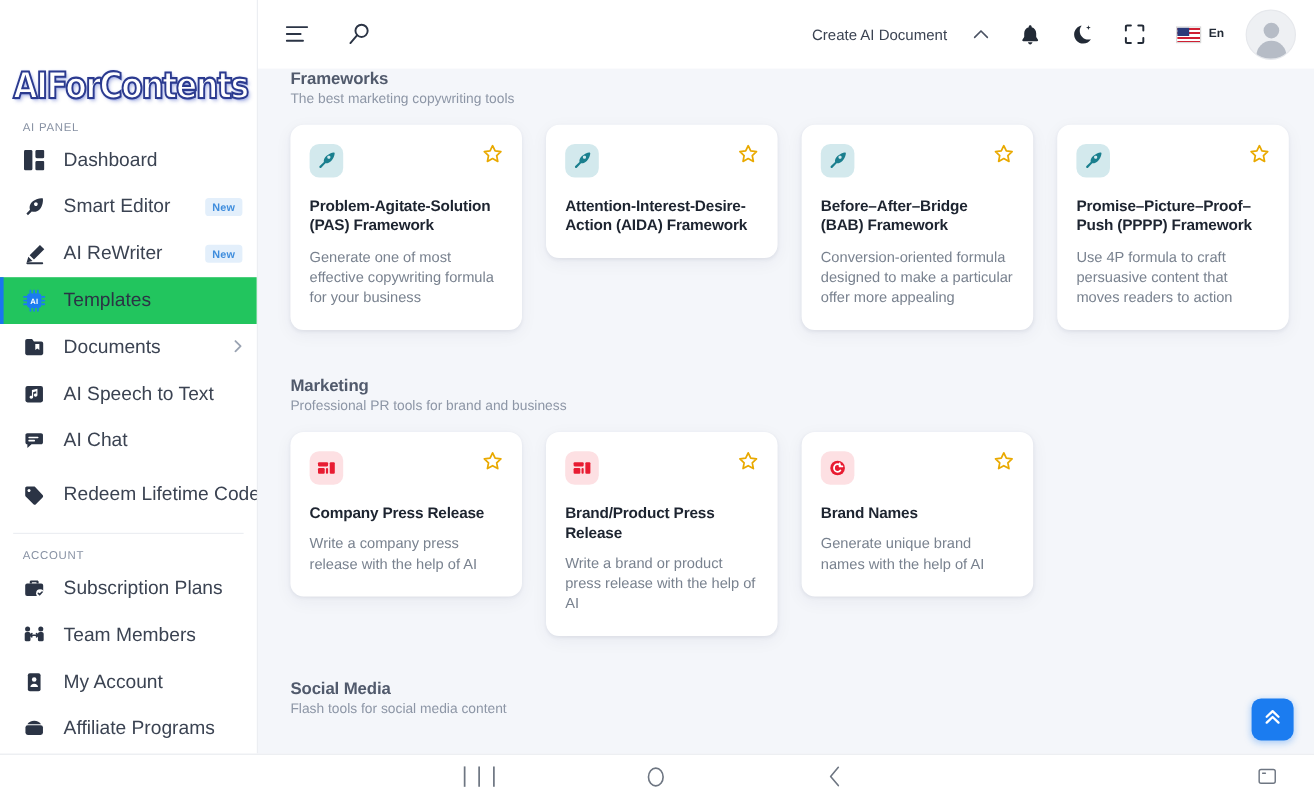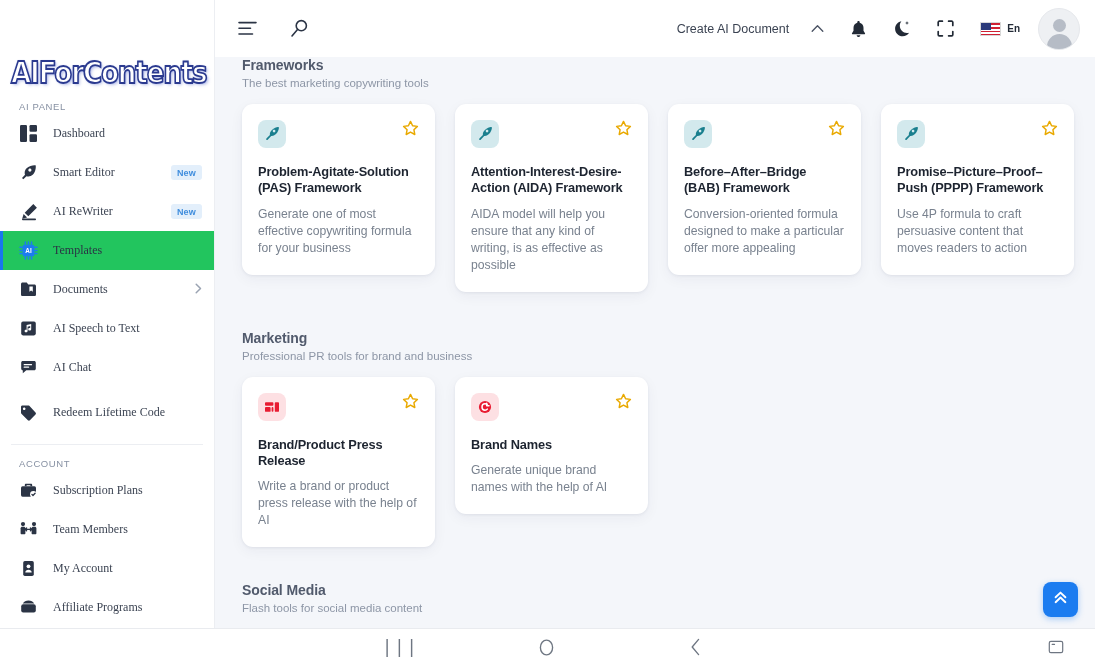--- a/index.html
+++ b/index.html
@@ -53,23 +53,22 @@
     content: ""; position: absolute; left: 0; top: 0;
     width: 3px; height: 100%; background: #1976ee;
   }
   .nav-ico {
     width: 19px; height: 19px; flex: 0 0 19px;
     display: flex; align-items: center; justify-content: center;
     color: #2b3445; margin-right: 15px;
   }
   .nav-ico svg { display: block; }
   .nav-label {
-    font-size: 12px; color: #3b4352; flex: 1 1 auto;
+    font-size: 16px; color: #3b4352; flex: 1 1 auto;
     white-space: nowrap;
-    font-family: Liberation Serif, serif;
   }
   .nav-item.active .nav-label { color: #2b3445; }
   .badge-new {
     font-size: 9px; font-weight: bold; color: #3f8ddd;
     background: #e3effb; border-radius: 3px;
     padding: 3px 6px 2px 6px; letter-spacing: .2px;
   }
   .chev-right { color: #9aa3b2; font-size: 11px; line-height: 1; }
   .nav-divider {
     height: 1px; background: #eceef2;
@@ -475,21 +474,20 @@
                 <path d="M13.9 1c-1.3.2-4 1.1-6 3.1C6.2 5.8 5.6 7.6 5.9 9L2.4 12.4c-.4.4-.4 1 0 1.3.4.4 1 .4 1.3 0L7.2 10c1.4.3 3.1-.3 4.8-1.9 2-2 2.8-4.8 2.9-6.2.1-.6-.4-1-1-.9zM11 6c-.5.5-1.4.5-1.9 0s-.5-1.4 0-1.9 1.4-.5 1.9 0 .5 1.4 0 1.9z"></path>
               </svg>
             </span>
             <span class="star">
               <svg width="17" height="17" viewBox="0 0 17 17" fill="none" stroke="#e9a900" stroke-width="1.45" stroke-linejoin="round">
                 <path d="M8.5 1.4l2.1 4.4 4.8.6-3.5 3.3.9 4.8-4.3-2.4-4.3 2.4.9-4.8L1.6 6.4l4.8-.6L8.5 1.4z"></path>
               </svg>
             </span>
           </div>
           <div class="card-title">Attention-Interest-Desire-Action (AIDA) Framework</div>
-          <div class="card-desc">AIDA model will help you ensure that any kind of writing, is as effective as possible</div>
         </div>
 
         <div class="card">
           <div class="card-top">
             <span class="card-ico ico-pen">
               <svg width="16" height="16" viewBox="0 0 16 16" fill="#1a7f8e">
                 <path d="M13.9 1c-1.3.2-4 1.1-6 3.1C6.2 5.8 5.6 7.6 5.9 9L2.4 12.4c-.4.4-.4 1 0 1.3.4.4 1 .4 1.3 0L7.2 10c1.4.3 3.1-.3 4.8-1.9 2-2 2.8-4.8 2.9-6.2.1-.6-.4-1-1-.9zM11 6c-.5.5-1.4.5-1.9 0s-.5-1.4 0-1.9 1.4-.5 1.9 0 .5 1.4 0 1.9z"></path>
               </svg>
             </span>
             <span class="star">
@@ -520,20 +518,39 @@
         </div>
 
       </div>
 
       <div class="sec-head" style="padding-top:38px;">
         <div class="sec-title">Marketing</div>
         <div class="sec-sub">Professional PR tools for brand and business</div>
       </div>
       <div class="grid">
 
+        <div class="card">
+          <div class="card-top">
+            <span class="card-ico ico-press">
+              <svg width="16" height="16" viewBox="0 0 16 16" fill="#e81c32">
+                <rect x="1" y="3.2" width="8.4" height="3.5" rx=".9"></rect>
+                <rect x="10.8" y="3.2" width="4.2" height="9.6" rx=".9"></rect>
+                <rect x="1" y="8.1" width="5.6" height="4.7" rx=".9"></rect>
+                <rect x="7.6" y="8.1" width="1.8" height="4.7" rx=".8"></rect>
+              </svg>
+            </span>
+            <span class="star">
+              <svg width="17" height="17" viewBox="0 0 17 17" fill="none" stroke="#e9a900" stroke-width="1.45" stroke-linejoin="round">
+                <path d="M8.5 1.4l2.1 4.4 4.8.6-3.5 3.3.9 4.8-4.3-2.4-4.3 2.4.9-4.8L1.6 6.4l4.8-.6L8.5 1.4z"></path>
+              </svg>
+            </span>
+          </div>
+          <div class="card-title">Company Press Release</div>
+          <div class="card-desc">Write a company press release with the help of AI</div>
+        </div>
 
         <div class="card">
           <div class="card-top">
             <span class="card-ico ico-press">
               <svg width="16" height="16" viewBox="0 0 16 16" fill="#e81c32">
                 <rect x="1" y="3.2" width="8.4" height="3.5" rx=".9"></rect>
                 <rect x="10.8" y="3.2" width="4.2" height="9.6" rx=".9"></rect>
                 <rect x="1" y="8.1" width="5.6" height="4.7" rx=".9"></rect>
                 <rect x="7.6" y="8.1" width="1.8" height="4.7" rx=".8"></rect>
               </svg>

